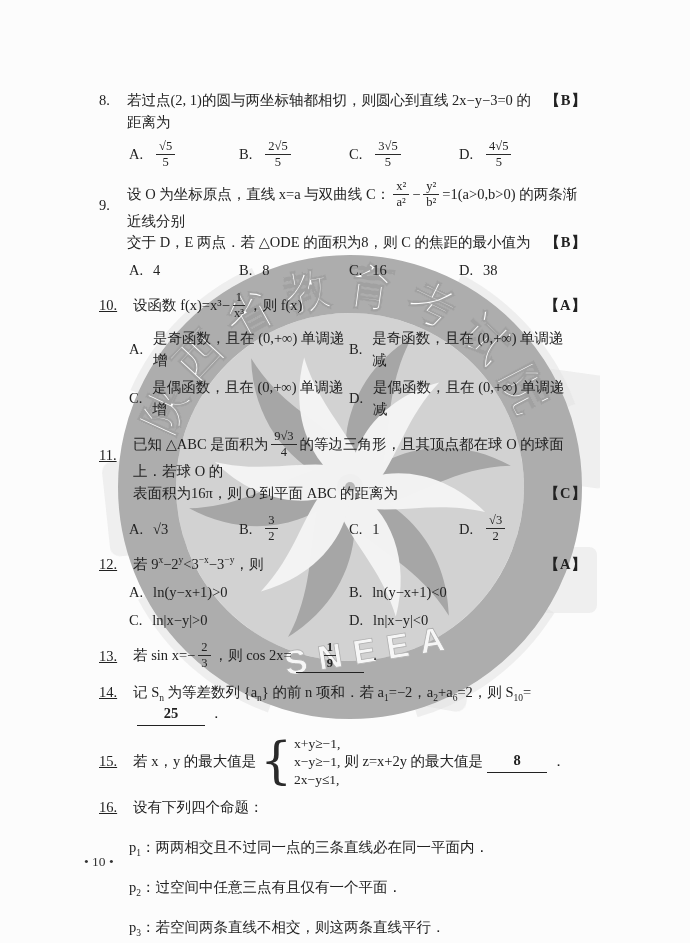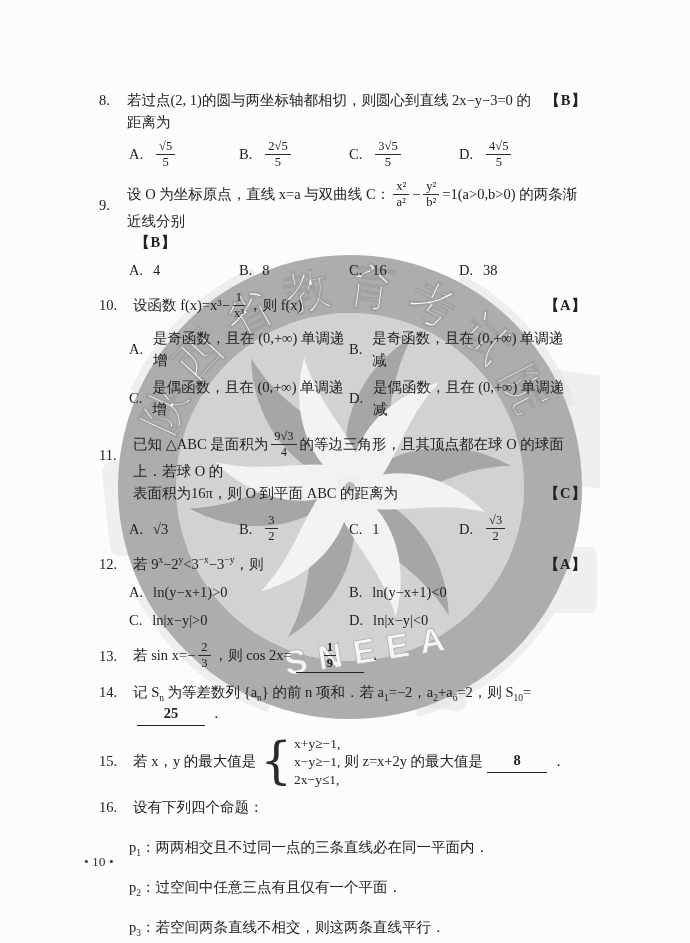--- a/index.html
+++ b/index.html
@@ -6,21 +6,21 @@
   body{
     width:690px;height:943px;position:relative;overflow:hidden;
     background:#fcfcfc;color:#222;
     font-family:"Liberation Serif","DejaVu Serif",serif;
   }
   .watermark{position:absolute;left:100px;top:240px;width:500px;height:500px;z-index:0;opacity:.82;}
   .content{position:absolute;left:99px;top:90px;width:488px;z-index:1;font-size:14.5px;line-height:1.5;}
   .q{margin:0 0 9px 0;}
   .qline{display:flex;align-items:flex-start;}
   .qnum{flex:none;width:28px;}
-  .qnum.w34{width:34px;}
+  .qnum.w34{width:34px;text-decoration:underline;}
   .qbody{flex:1;}
   .ans{flex:none;font-weight:bold;margin-left:8px;white-space:nowrap;letter-spacing:1px;}
   .indent{padding-left:28px;}
   .optrow{display:flex;padding-left:30px;margin-top:6px;}
   .optrow .opt{width:110px;display:flex;align-items:center;}
   .optrow.cols2 .opt{width:220px;}
   .optrow .ol{margin-right:10px;}
   .ifrac{display:inline-flex;flex-direction:column;align-items:center;vertical-align:middle;
          font-size:12.5px;line-height:1.2;margin:0 3px;position:relative;top:-1px;}
   .ifrac .fn{border-bottom:1.2px solid #2a2a2a;padding:0 3px 0;}
@@ -126,20 +126,21 @@
         <span>设 O 为坐标原点，直线 x=a 与双曲线 C：</span><span class="ifrac">
             <span class="fn">x²</span>
             <span class="fd">a²</span>
           </span><span>−</span><span class="ifrac">
             <span class="fn">y²</span>
             <span class="fd">b²</span>
           </span><span>=1(a&gt;0,b&gt;0) 的两条渐近线分别</span>
       </span>
     </div>
     <div class="qline indent">
+      <span class="qbody">交于 D，E 两点．若 △ODE 的面积为8，则 C 的焦距的最小值为</span>
       <span class="ans">【B】</span>
     </div>
     <div class="optrow">
       <span class="opt">
           <span class="ol">A.</span>
           <span>4</span>
         </span>
       <span class="opt">
           <span class="ol">B.</span>
           <span>8</span>

